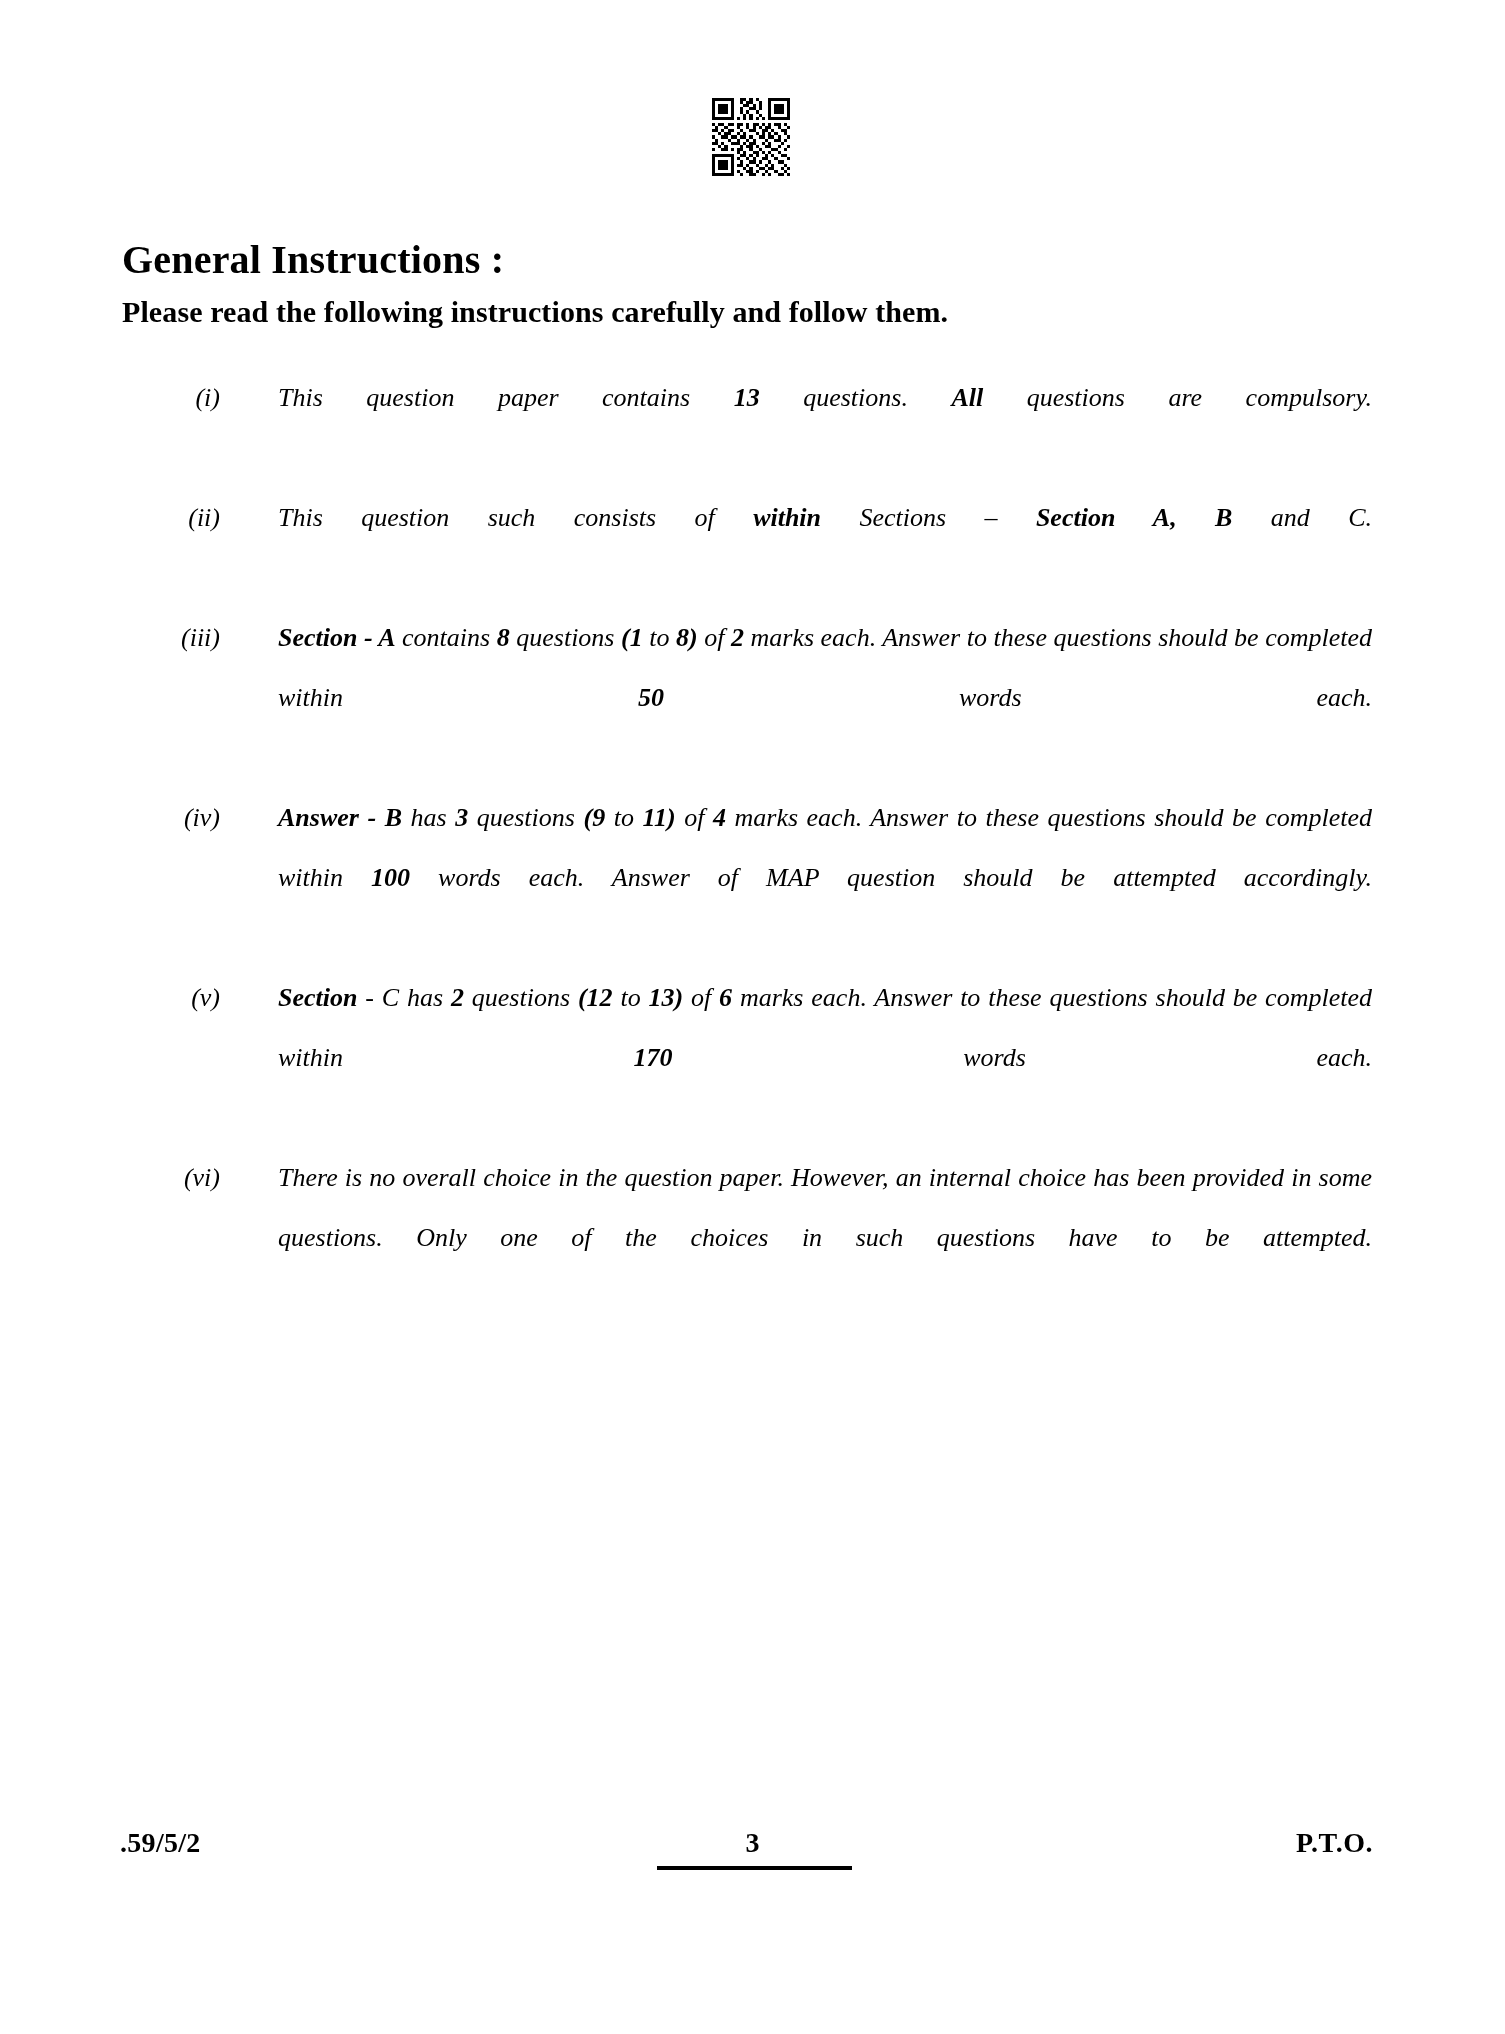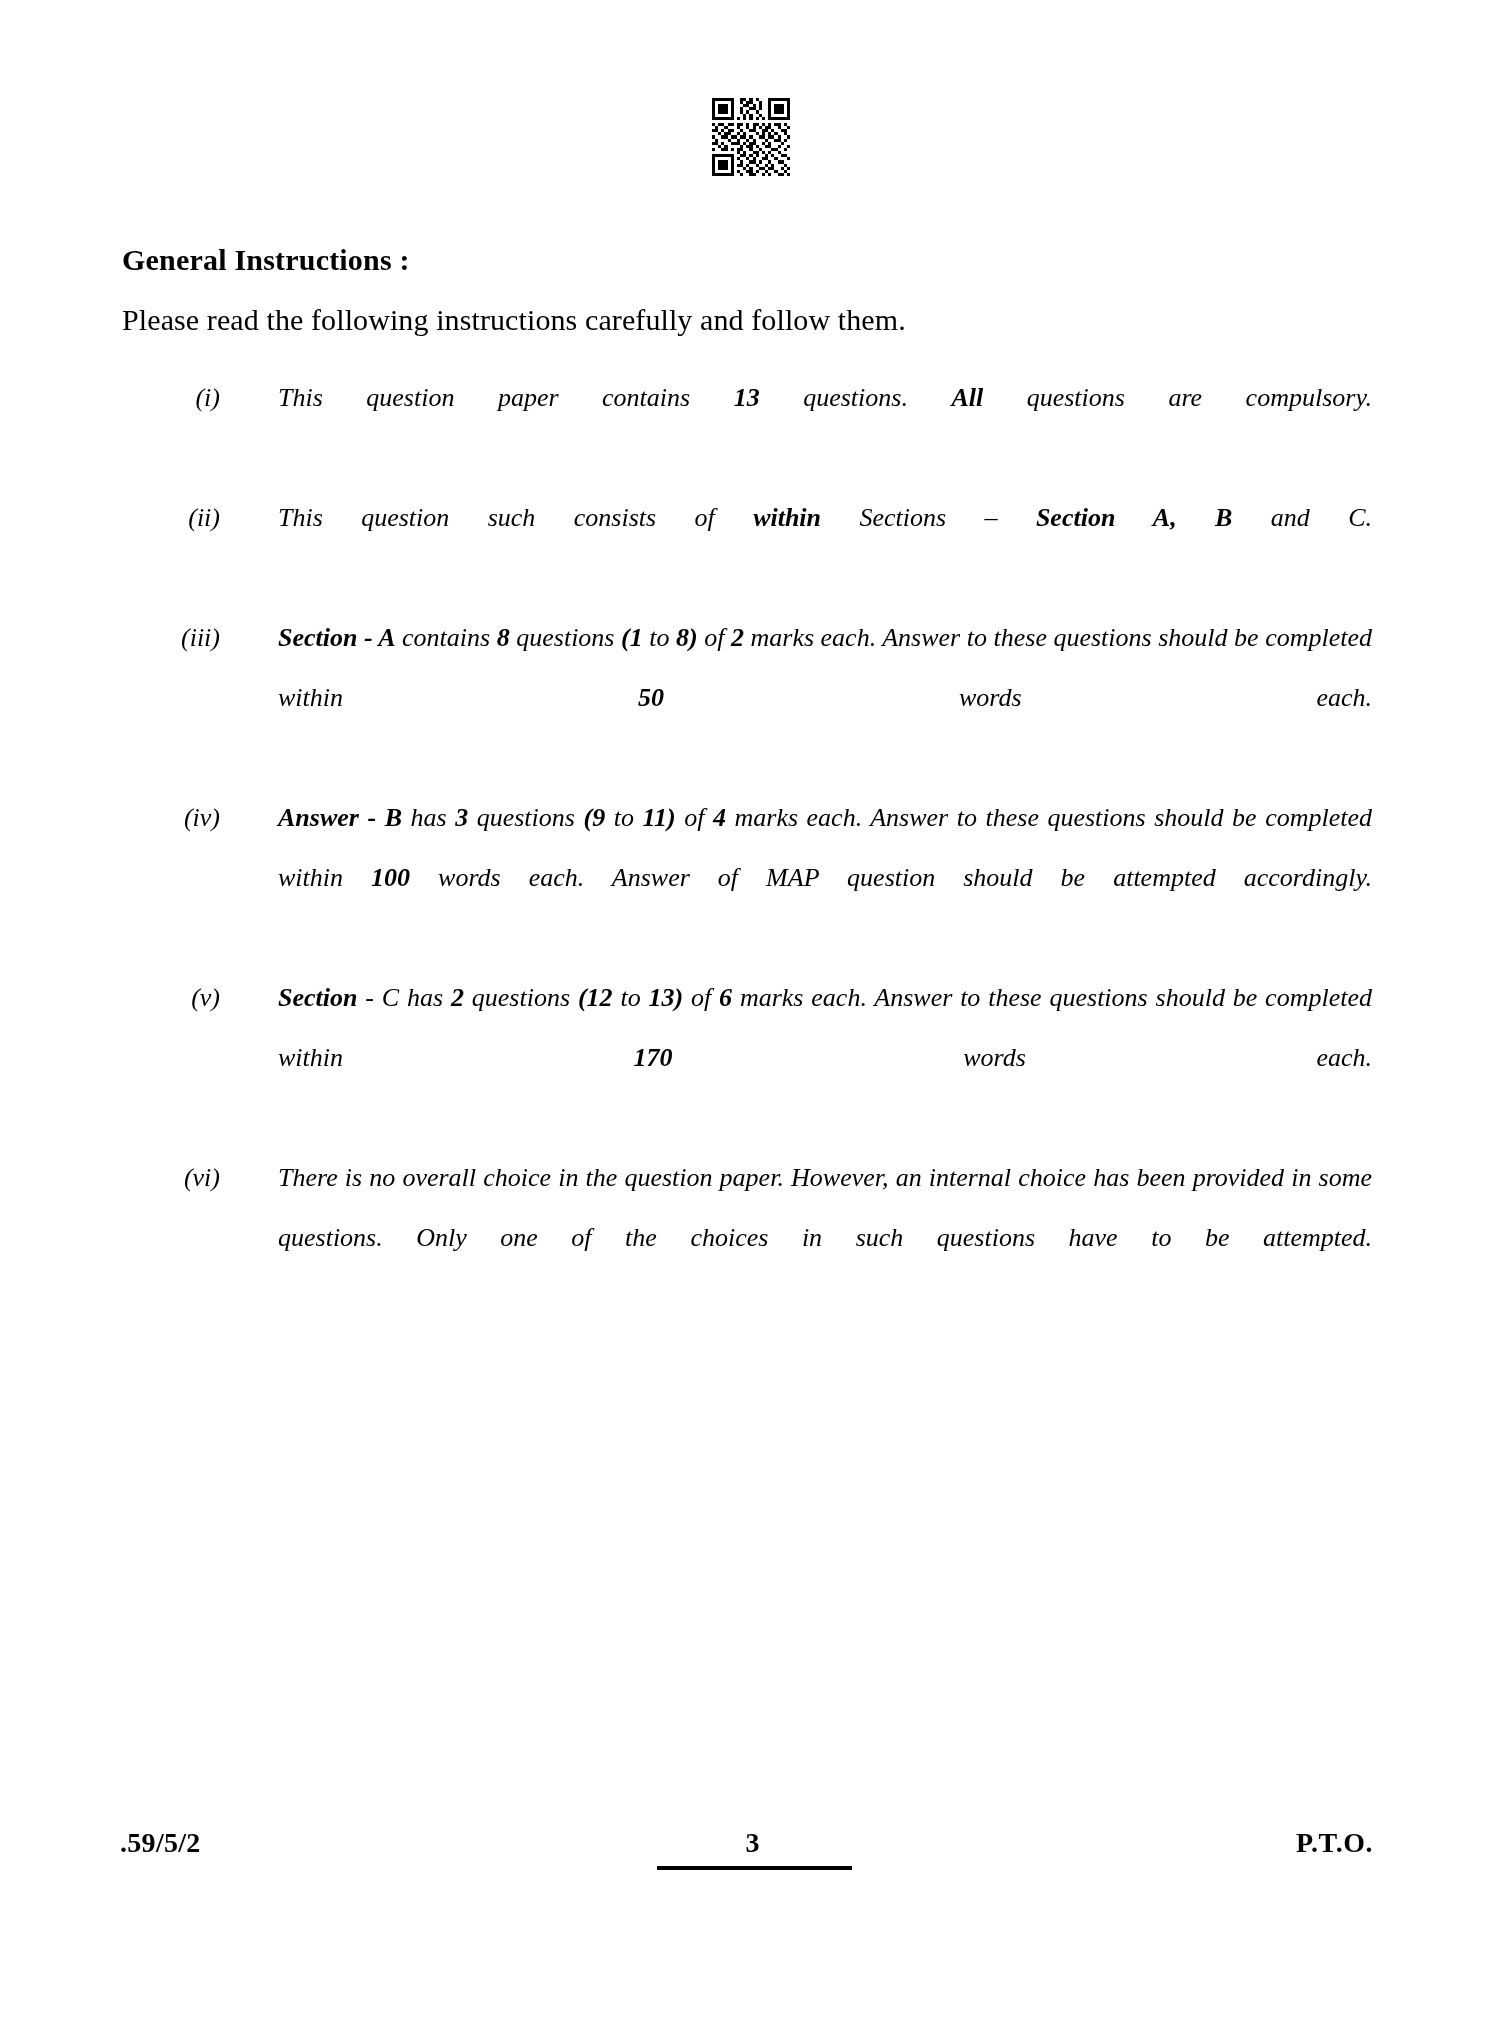--- a/index.html
+++ b/index.html
@@ -33,32 +33,32 @@
   .qr-wrap svg { display: block; width: 78px; height: 78px; }
 
   
   .heading-block {
     position: absolute;
     left: 122px;
     top: 238px;
     width: 1260px;
   }
   .heading-1 {
-    font-size: 30px;
+    font-size: 40px;
     font-weight: bold;
     letter-spacing: 0.2px;
     line-height: 44px;
     white-space: nowrap;
   }
   .heading-2 {
     font-size: 30px;
-    font-weight: normal;
+    font-weight: bold;
     letter-spacing: 0.1px;
     line-height: 44px;
-    margin-top: 16px;
+    margin-top: 8px;
     white-space: nowrap;
   }
 
   
   .instructions {
     position: absolute;
     left: 140px;
     top: 368px;
     width: 1232px;
   }

